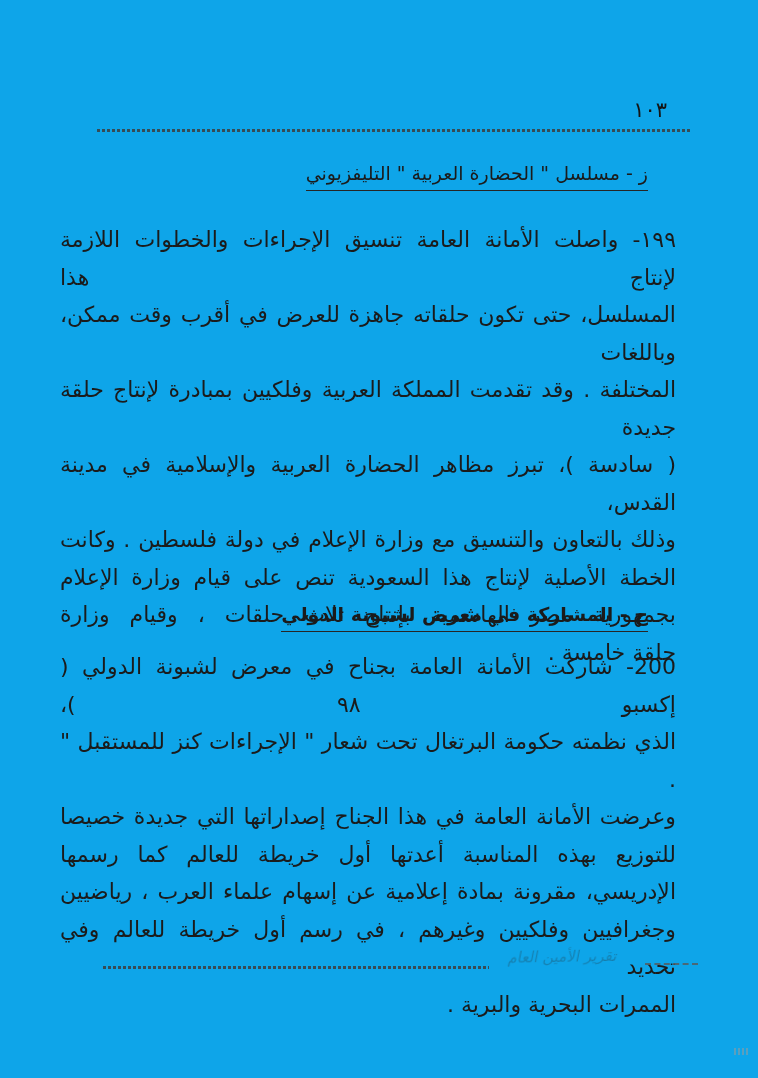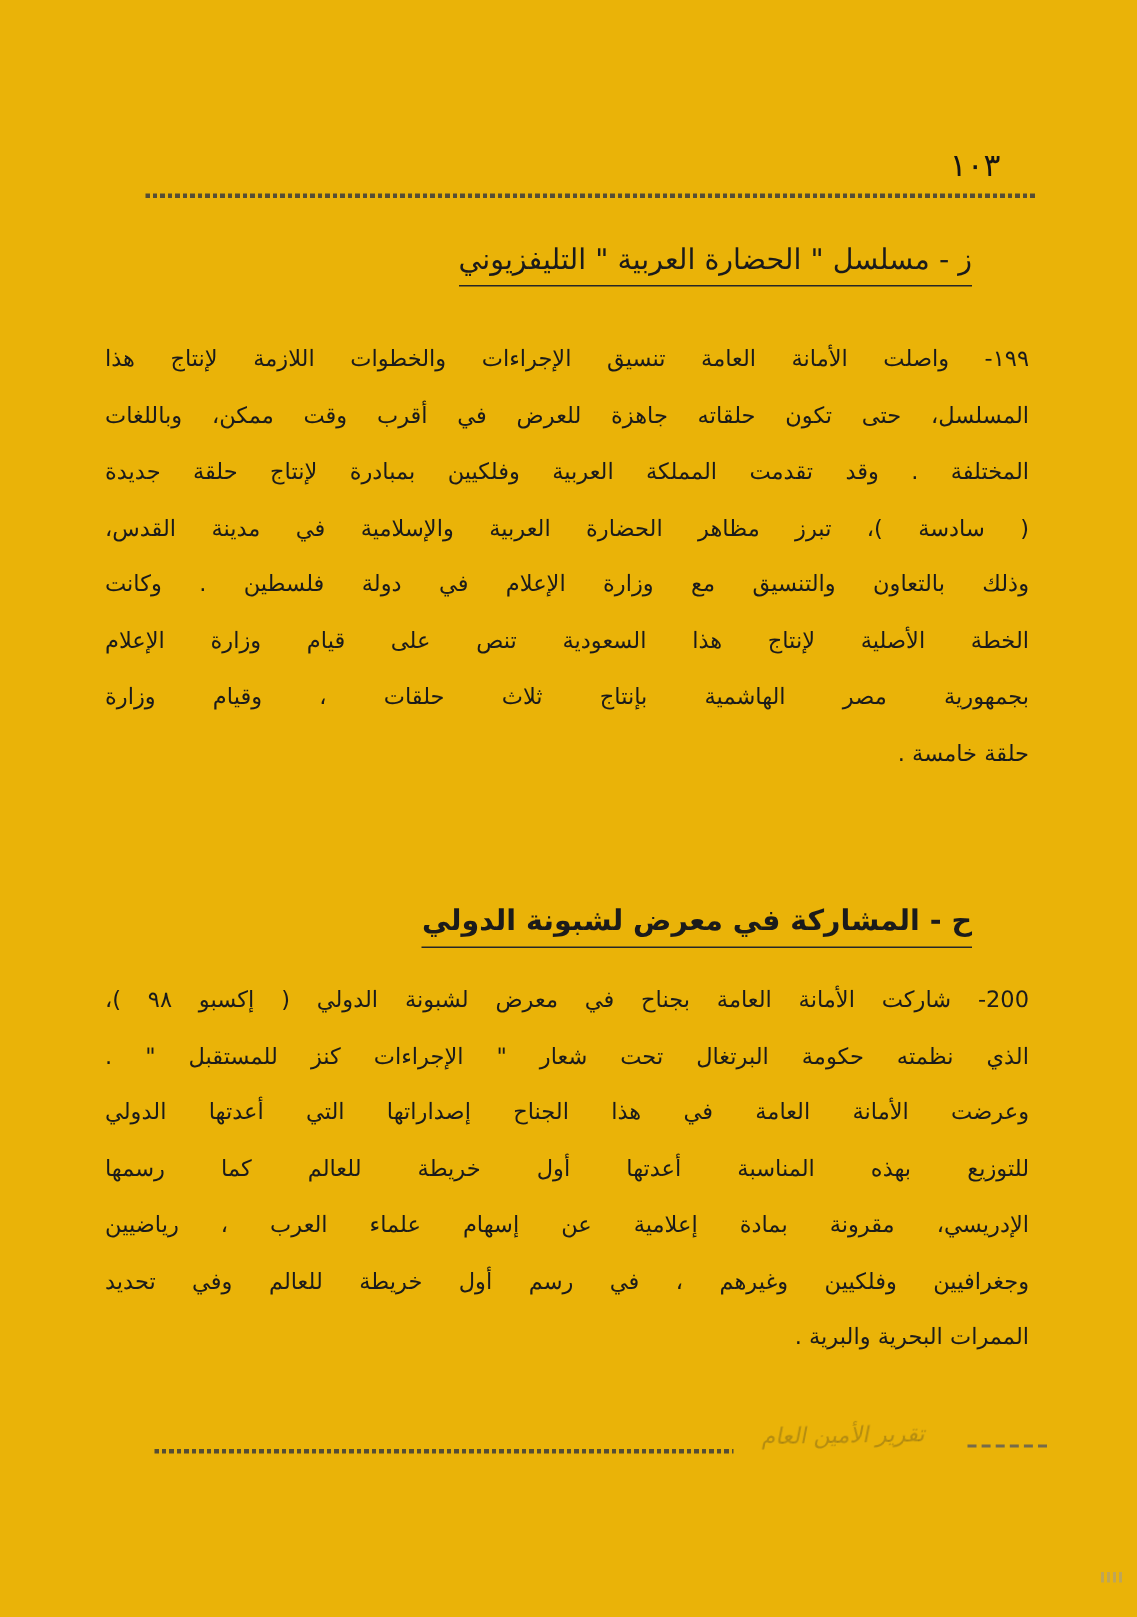--- a/index.html
+++ b/index.html
@@ -5,21 +5,21 @@
   html, body {
     margin: 0;
     padding: 0;
     background: #e8e8e8;
   }
   .page {
     position: relative;
     width: 758px;
     height: 1078px;
     margin: 0 auto;
-    background: #eab308;
+    background: #0ea5e9;
     direction: rtl;
     font-family: "DejaVu Sans", sans-serif;
     color: #1b1b1b;
     overflow: hidden;
   }
 
   
   .page-number {
     position: absolute;
     top: 98px;
@@ -67,23 +67,23 @@
   .heading-2 { top: 603px; font-weight: bold; }
   .heading .underlined {
     display: inline-block;
     border-bottom: 1.5px solid #262626;
     padding-bottom: 6px;
   }
 
   
   .paragraph {
     position: absolute;
-    right: 72px;
+    right: 82px;
     width: 616px;
-    font-size: 15px;
+    font-size: 22px;
   }
   .para-1 { top: 221px; }
   .para-2 { top: 648px; }
   .line {
     line-height: 37.5px;
     text-align: justify;
     text-align-last: justify;
     text-justify: inter-word;
     white-space: normal;
   }
@@ -140,21 +140,21 @@
     <div class="line last">حلقة خامسة .</div>
   </div>
 
   <div class="heading heading-2">
     <span class="underlined">ح - المشاركة في معرض لشبونة الدولي</span>
   </div>
 
   <div class="paragraph para-2">
     <div class="line">200- شاركت الأمانة العامة بجناح في معرض لشبونة الدولي  ( إكسبو ٩٨ )،</div>
     <div class="line">الذي نظمته حكومة البرتغال تحت شعار " الإجراءات كنز للمستقبل " .</div>
-    <div class="line">وعرضت الأمانة  العامة في هذا الجناح إصداراتها التي أعدتها الدولي</div>
+    <div class="line">وعرضت الأمانة  العامة في هذا الجناح إصداراتها التي جديدة خصيصا</div>
     <div class="line">للتوزيع بهذه المناسبة أعدتها أول خريطة للعالم كما رسمها</div>
     <div class="line">الإدريسي، مقرونة بمادة إعلامية  عن إسهام علماء العرب ، رياضيين</div>
     <div class="line">وجغرافيين وفلكيين وغيرهم ، في رسم أول خريطة للعالم وفي تحديد</div>
     <div class="line last">الممرات البحرية والبرية .</div>
   </div>
 
   <div class="rule footer-dotted"></div>
   <div class="footer-note">تقرير الأمين العام</div>
   <div class="footer-dashes"></div>
 

